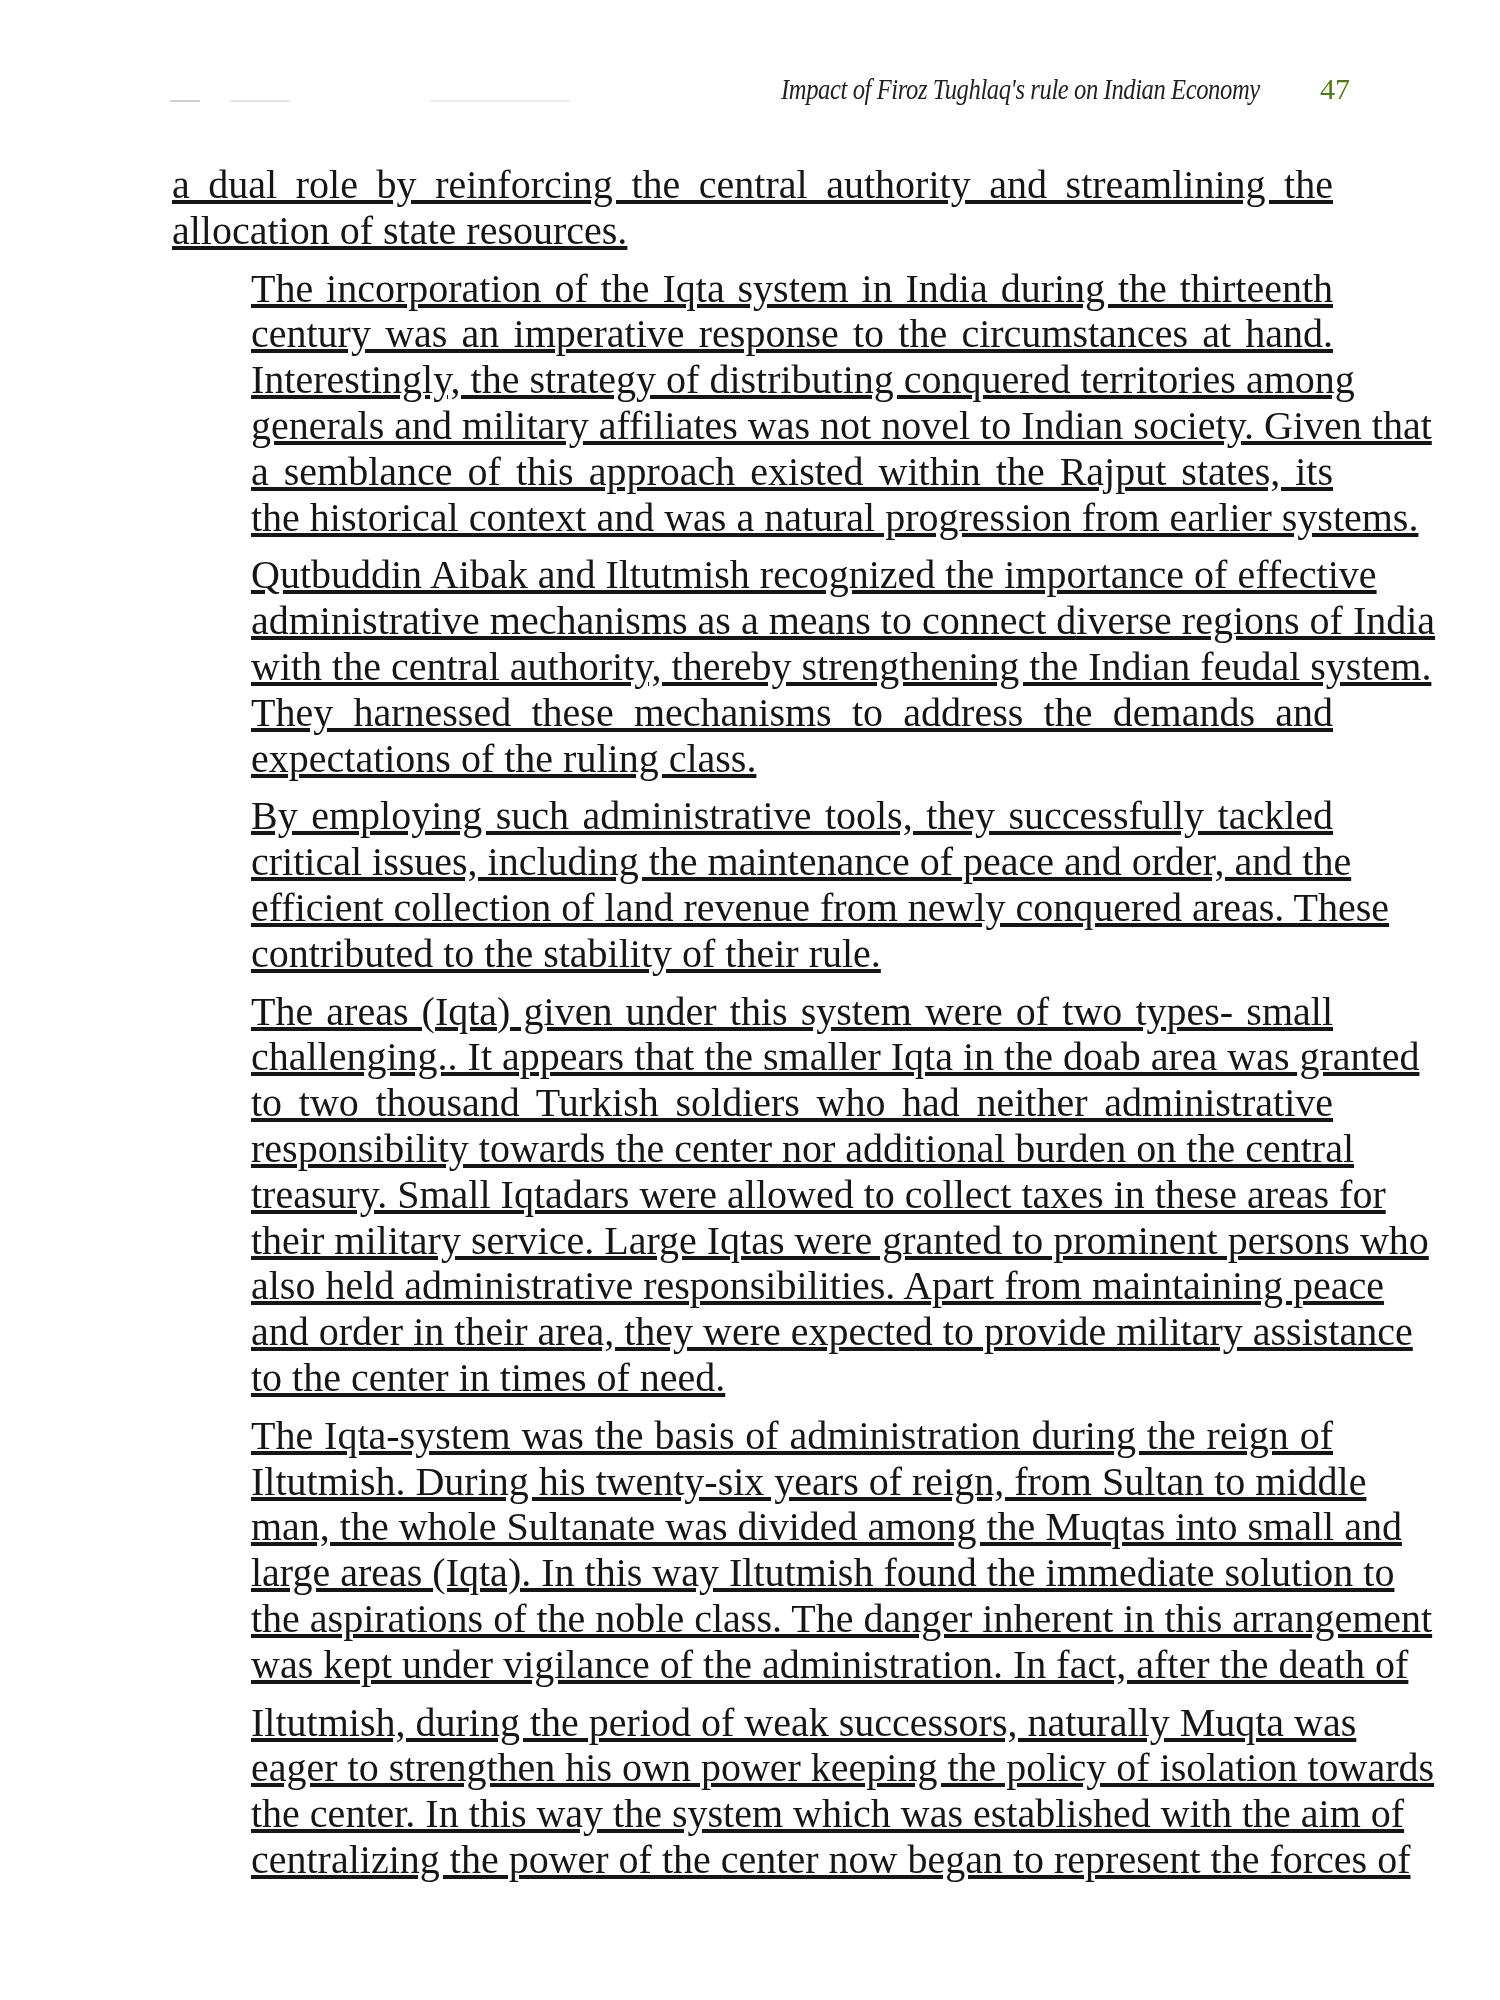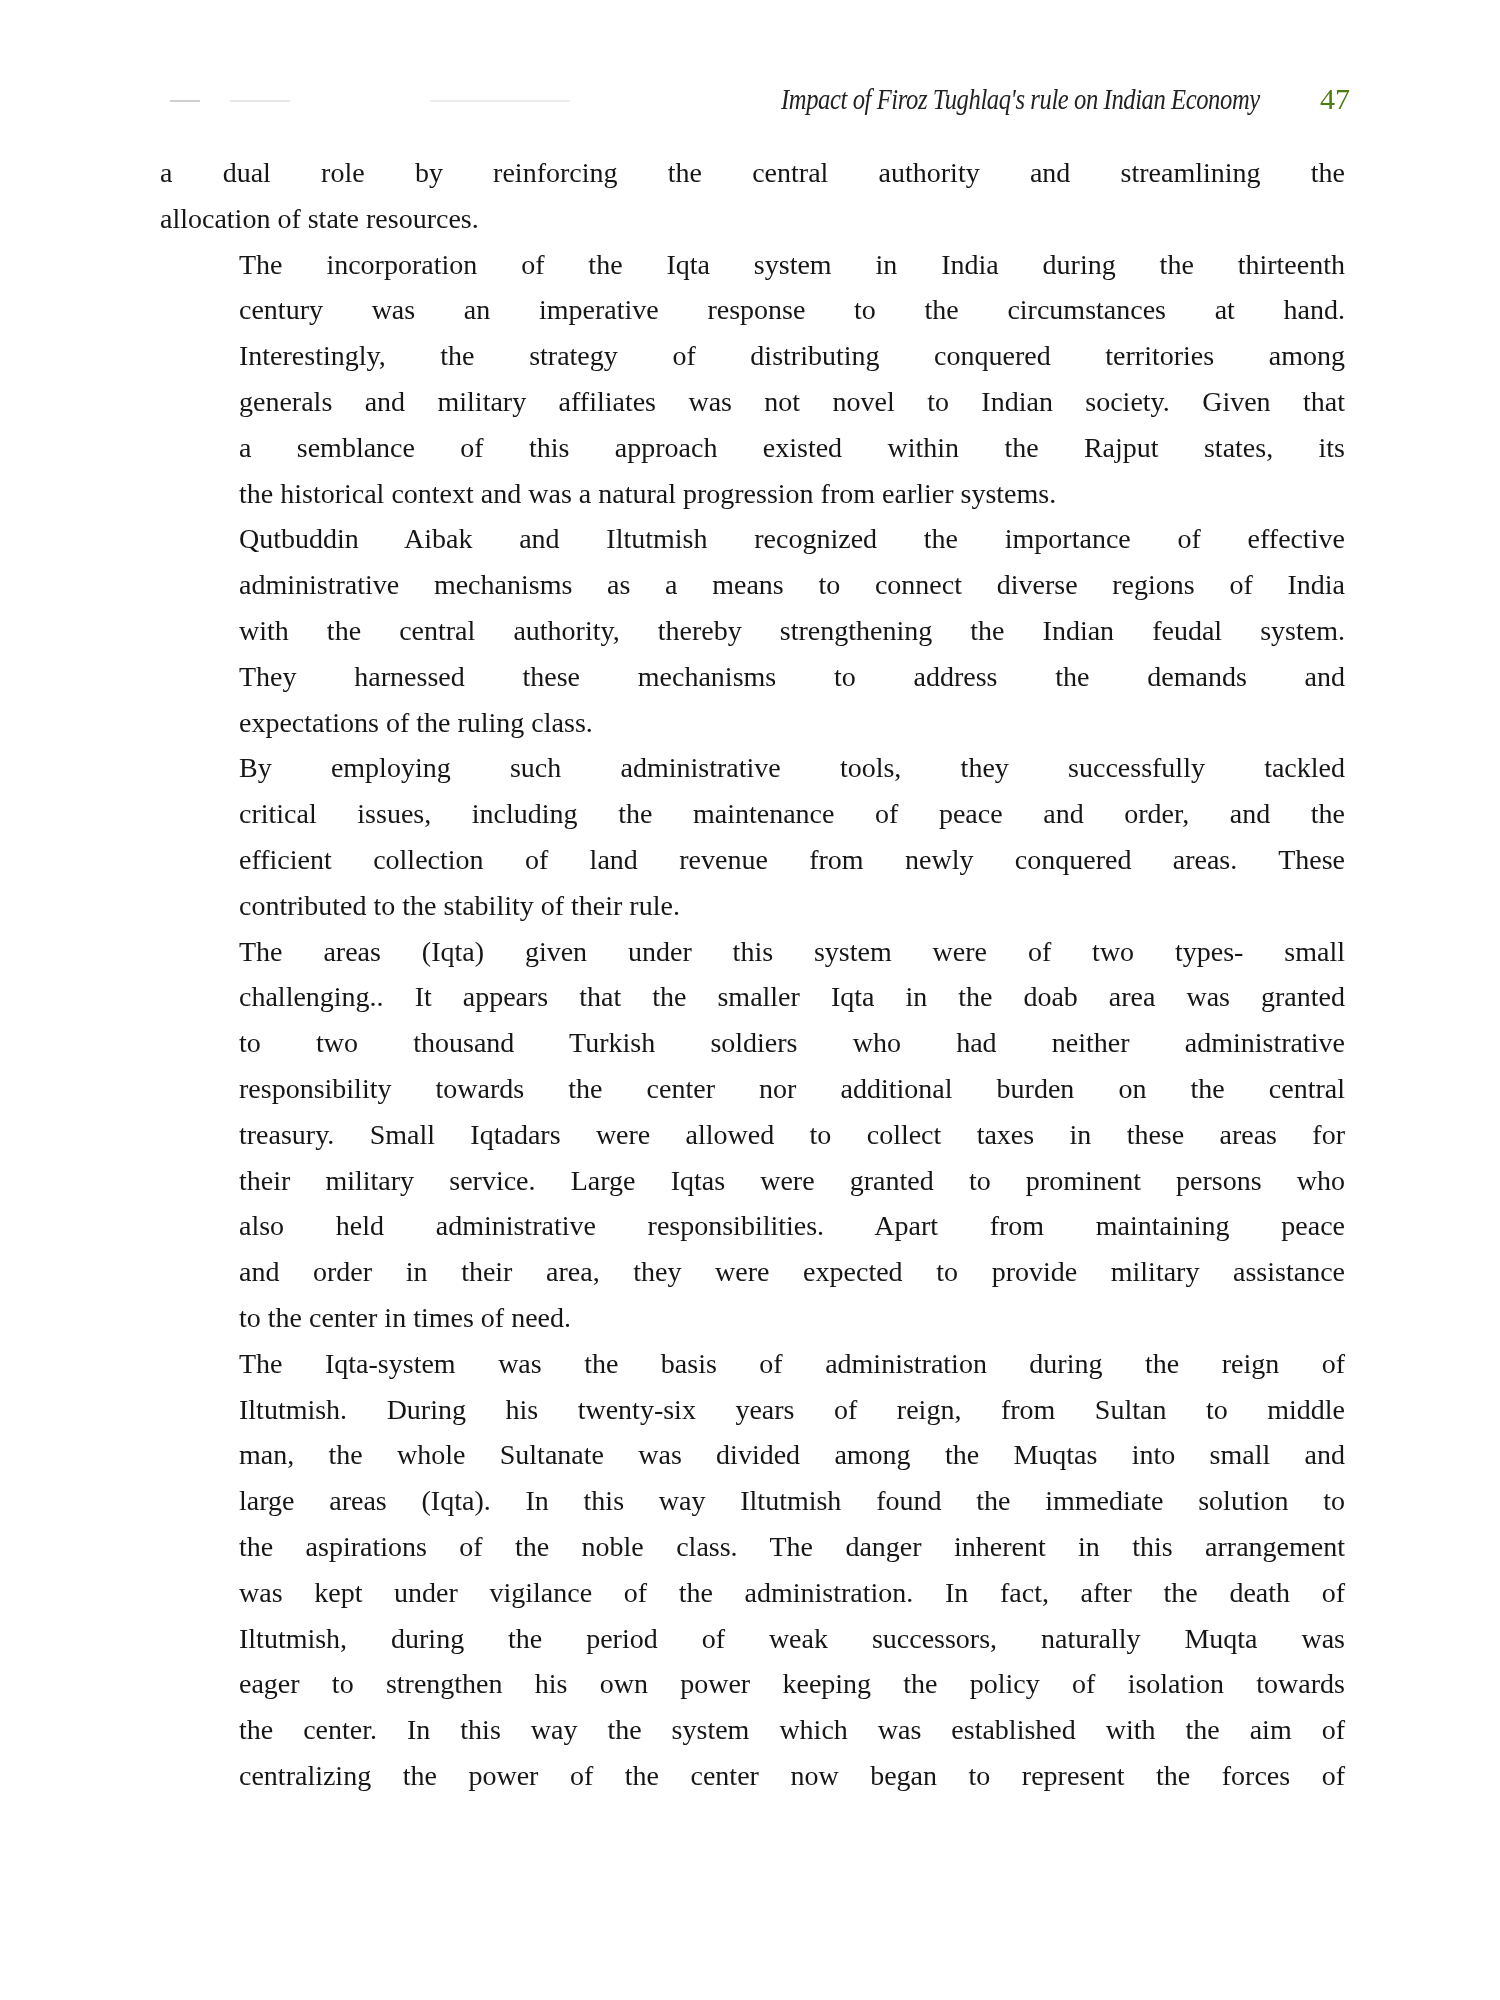--- a/index.html
+++ b/index.html
@@ -1,25 +1,25 @@
 <!DOCTYPE html>
 <html><head>
 <meta charset="utf-8">
 <style>
   html, body { margin:0; padding:0; background:#ffffff; }
   body { width:1500px; height:2000px; position:relative; overflow:hidden;
          font-family:"Liberation Serif","DejaVu Serif",serif; color:#161616; }
-  .header { position:absolute; top:82px; left:160px; width:1190px; height:40px; }
+  .header { position:absolute; top:72px; left:160px; width:1190px; height:40px; }
   .running-head { position:absolute; right:90px; top:0; font-style:italic; font-size:30px;
                   letter-spacing:-0.5px; color:#222; transform:scaleX(0.82); transform-origin:right center; }
   .page-num { position:absolute; right:0; top:0; font-size:30px; color:#4d7c0f; }
   .rule { position:absolute; top:100px; left:170px; width:600px; height:2px;
           background:linear-gradient(90deg,#bbb 0 30px,transparent 30px 60px,#ddd 60px 120px,transparent 120px 260px,#e5e5e5 260px 400px,transparent 400px); opacity:.7; }
   .body { position:absolute; top:150px; left:160px; width:1185px; }
-  .para { margin:0; font-size:28px; line-height:45.8px; text-align:justify; text-align-last:auto; }
+  .para { margin:12px; font-size:40px; line-height:45.8px; text-align:justify; text-align-last:auto;text-decoration:underline; }
   .para.indent { text-indent:79px; }
   .para .line { display:block; text-align:justify; text-align-last:justify; white-space:nowrap; }
   .para .line.last { text-align-last:left; }
 </style>
 </head>
 <body>
 
 <div class="header">
   <span class="running-head">Impact of Firoz Tughlaq's rule on Indian Economy</span>
   <span class="page-num">47</span>

